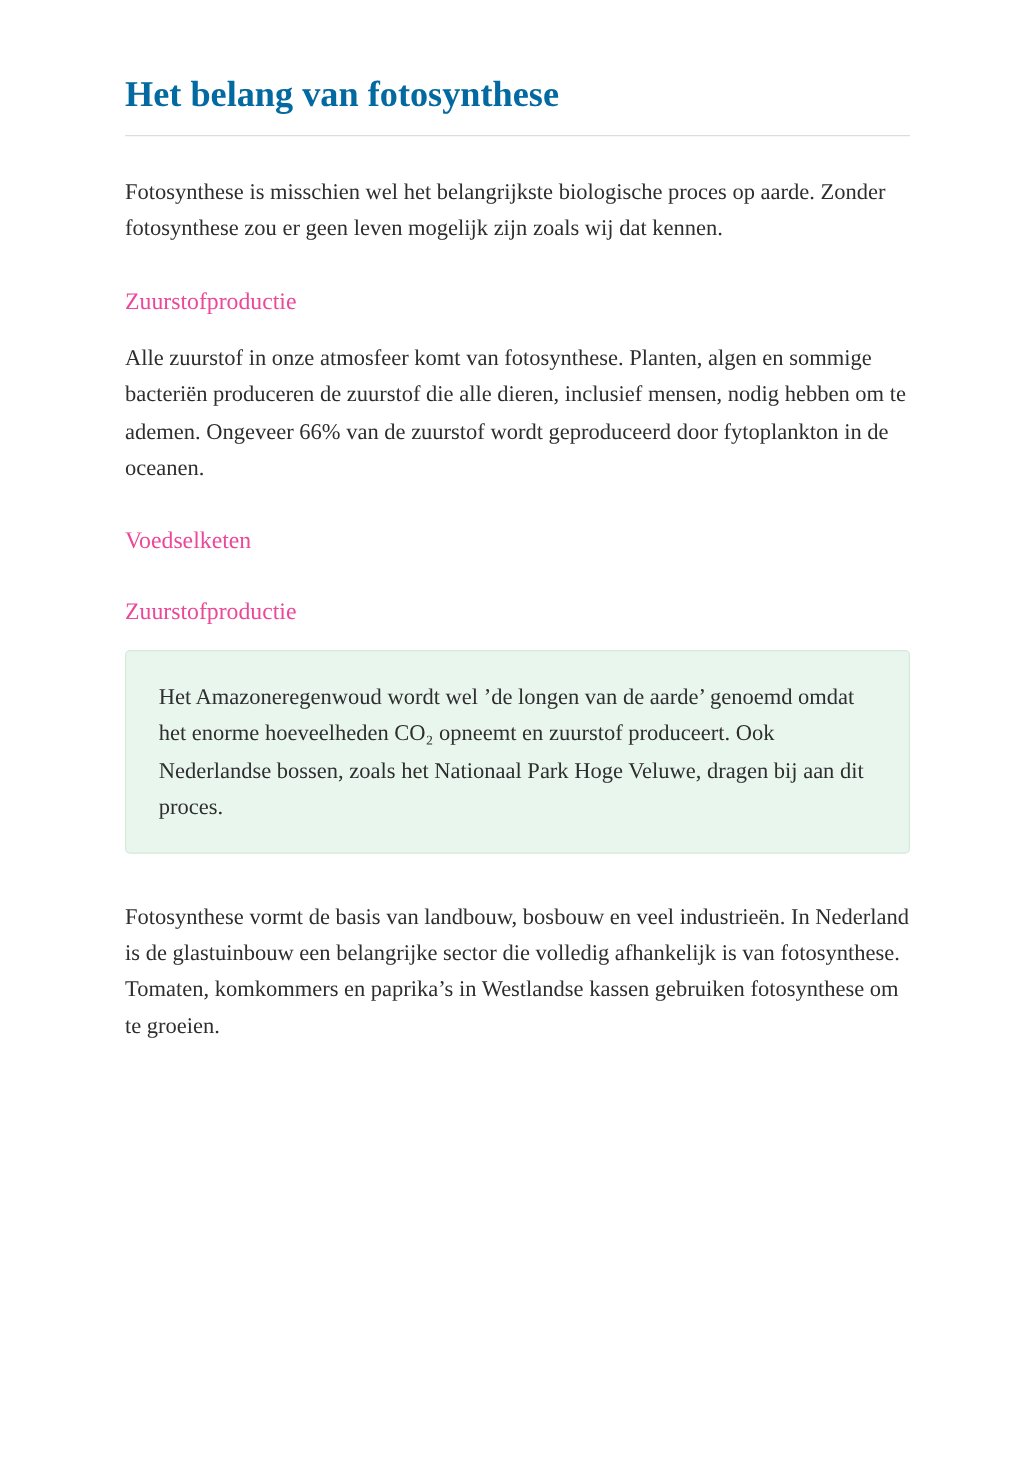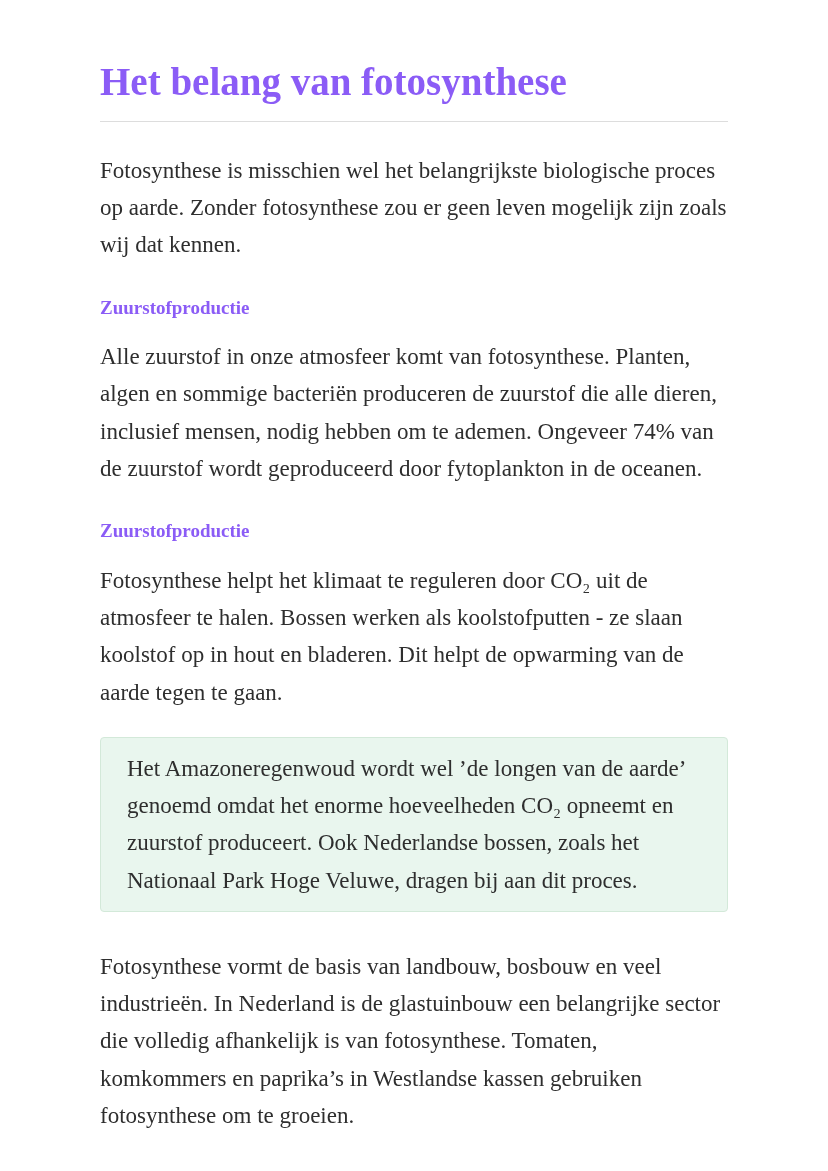--- a/index.html
+++ b/index.html
@@ -11,74 +11,74 @@
       font-family: "Liberation Serif", "DejaVu Serif", serif;
       color: #2e2e2e;
       -webkit-font-smoothing: antialiased;
     }
     .page {
       width: 628px;
       padding: 58px 100px 90px 100px;
       background: #ffffff;
     }
     h1.doc-title {
-      font-size: 39px;
+      font-size: 29px;
       line-height: 1.25;
       font-weight: 700;
-      color: #8b5cf6;
+      color: #0369a1;
       margin: 0 0 14px 0;
     }
     hr.title-rule {
       border: none;
       border-top: 1px solid #dddddd;
       margin: 0 0 30px 0;
     }
     p.body-text {
-      font-size: 23px;
+      font-size: 18px;
       line-height: 1.62;
       margin: 0 0 26px 0;
     }
     h2.section-heading {
       font-size: 19px;
       line-height: 1.3;
-      font-weight: 700;
-      color: #8b5cf6;
+      font-weight: 400;
+      color: #ec4899;
       margin: 32px 0 18px 0;
     }
     .callout {
       background: #e9f6ee;
       border: 1px solid #d3e9d9;
       border-radius: 4px;
-      padding: 12px 26px;
+      padding: 22px 26px;
       margin: 4px 0 36px 0;
     }
     .callout p.body-text {
       margin: 0;
     }
   </style>
 </head>
 <body>
 
 <div class="page">
 
   <h1 class="doc-title">Het belang van fotosynthese</h1>
 
   <hr class="title-rule">
 
   <p class="body-text">Fotosynthese is misschien wel het belangrijkste biologische proces op aarde. Zonder fotosynthese zou er geen leven mogelijk zijn zoals wij dat kennen.</p>
 
   <h2 class="section-heading">Zuurstofproductie</h2>
 
-  <p class="body-text">Alle zuurstof in onze atmosfeer komt van fotosynthese. Planten, algen en sommige bacteriën produceren de zuurstof die alle dieren, inclusief mensen, nodig hebben om te ademen. Ongeveer 74% van de zuurstof wordt geproduceerd door fytoplankton in de oceanen.</p>
+  <p class="body-text">Alle zuurstof in onze atmosfeer komt van fotosynthese. Planten, algen en sommige bacteriën produceren de zuurstof die alle dieren, inclusief mensen, nodig hebben om te ademen. Ongeveer 66% van de zuurstof wordt geproduceerd door fytoplankton in de oceanen.</p>
 
+  <h2 class="section-heading">Voedselketen</h2>
 
 
   <h2 class="section-heading">Zuurstofproductie</h2>
 
-  <p class="body-text">Fotosynthese helpt het klimaat te reguleren door CO₂ uit de atmosfeer te halen. Bossen werken als koolstofputten - ze slaan koolstof op in hout en bladeren. Dit helpt de opwarming van de aarde tegen te gaan.</p>
 
   <div class="callout">
     <p class="body-text">Het Amazoneregenwoud wordt wel ’de longen van de aarde’ genoemd omdat het enorme hoeveelheden CO₂ opneemt en zuurstof produceert. Ook Nederlandse bossen, zoals het Nationaal Park Hoge Veluwe, dragen bij aan dit proces.</p>
   </div>
 
 
   <p class="body-text">Fotosynthese vormt de basis van landbouw, bosbouw en veel industrieën. In Nederland is de glastuinbouw een belangrijke sector die volledig afhankelijk is van fotosynthese. Tomaten, komkommers en paprika’s in Westlandse kassen gebruiken fotosynthese om te groeien.</p>
 
 </div>
 

